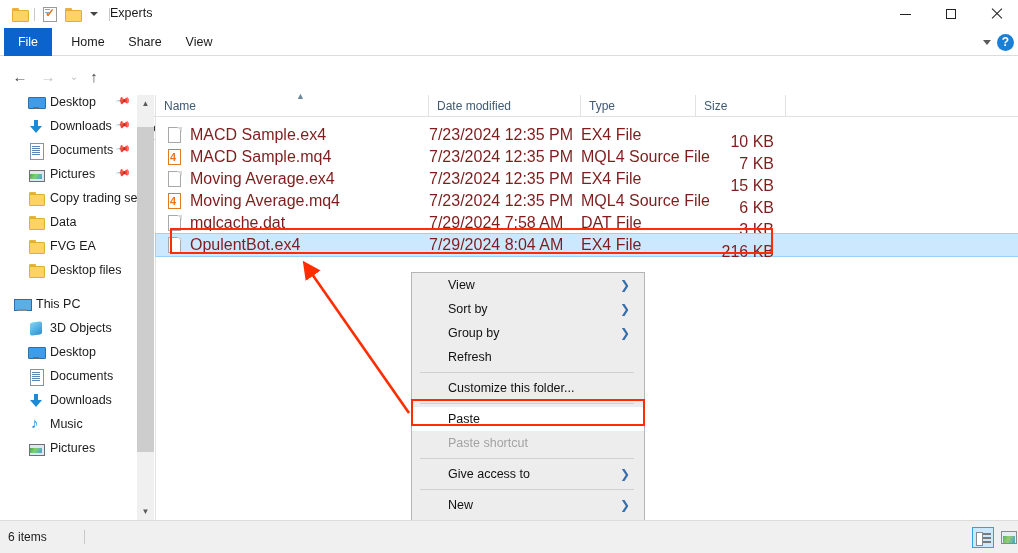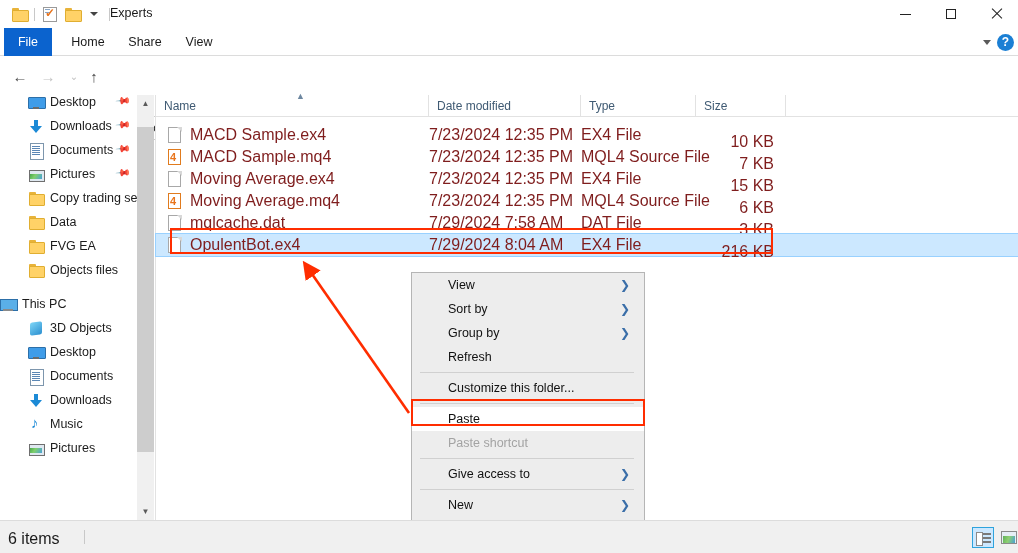--- a/index.html
+++ b/index.html
@@ -122,21 +122,21 @@
   .ctxmenu { position:absolute; left:411px; top:272px; width:234px; background:#ededed; border:1px solid #b5b5b5; }
   .mi { position:relative; height:24px; display:flex; align-items:center; padding-left:36px; font-size:12.5px; color:#111; cursor:default;}
   .mi.dis { color:#a3a3a3; }
   .mi .sub { position:absolute; right:14px; top:5px; font-size:12px; color:#3a6ea8; }
   .msep { height:1px; background:#d0d0d0; margin:3px 10px 3px 8px; }
   .redbox { position:absolute; border:2px solid #ff2d00; }
   svg.arrow { position:absolute; left:0; top:0; width:1018px; height:553px; pointer-events:none; }
 
   
   .statusbar { position:absolute; left:0; top:520px; width:1018px; height:33px; background:#f0f0f0; border-top:1px solid #dcdcdc; }
-  .status-txt { position:absolute; left:8px; top:9px; font-size:16px; color:#1b1b1b; }
+  .status-txt { position:absolute; left:8px; top:9px; font-size:12px; color:#1b1b1b; }
   .status-div { position:absolute; left:84px; top:9px; width:1px; height:14px; background:#c8c8c8; }
   .viewbtn { position:absolute; top:6px; width:22px; height:21px; display:flex; align-items:center; justify-content:center; }
   .viewbtn.active { background:#cce8ff; border:1px solid #2ea3dd; }
   .vb-details { position:relative; width:15px; height:12px; }
   .vb-details:before{content:"";position:absolute;left:0;top:0;width:5px;height:12px;border:1px solid #8a8a8a;background:#fff;}
   .vb-details:after{content:"";position:absolute;left:7px;top:1px;width:8px;height:2px;background:#7a7a7a;
     box-shadow:0 4px 0 #7a7a7a,0 8px 0 #7a7a7a;}
   .vb-icons { position:relative; width:16px; height:13px; background:#e6eef5; border:1px solid #8a8a8a; }
   .vb-icons:after{content:"";position:absolute;left:1px;top:4px;width:12px;height:7px;background:linear-gradient(110deg,#5fb05a,#8fd072 45%,#49a0d4);}
 </style>
@@ -245,26 +245,26 @@
     <div class="nav-item" style="padding-left:28px">
       <span class="nav-ico ic-folder"></span>
       <span>Data</span>
     </div>
     <div class="nav-item" style="padding-left:28px">
       <span class="nav-ico ic-folder"></span>
       <span>FVG EA</span>
     </div>
     <div class="nav-item" style="padding-left:28px">
       <span class="nav-ico ic-folder"></span>
-      <span>Objects files</span>
+      <span>Desktop files</span>
     </div>
 
     <div style="height:10px"></div>
 
-    <div class="nav-item" style="">
+    <div class="nav-item" style="padding-left:14px">
       <span class="nav-ico ic-pc"></span>
       <span>This PC</span>
     </div>
     <div class="nav-item" style="padding-left:28px">
       <span class="nav-ico ic-3d"></span>
       <span>3D Objects</span>
     </div>
     <div class="nav-item" style="padding-left:28px">
       <span class="nav-ico ic-desktop"></span>
       <span>Desktop</span>

